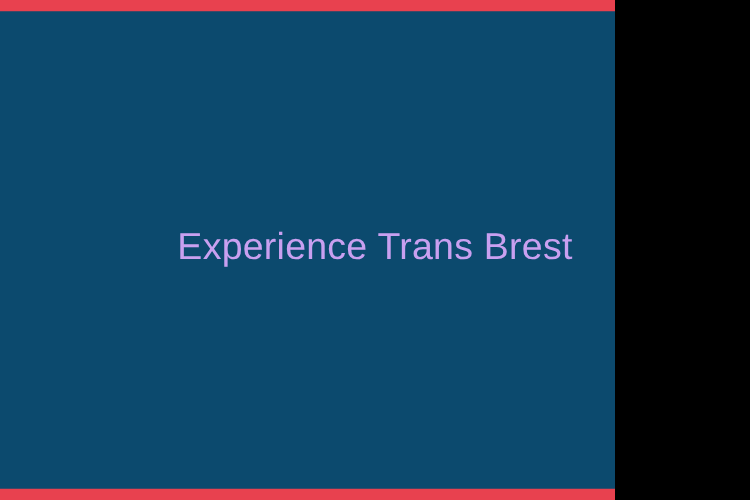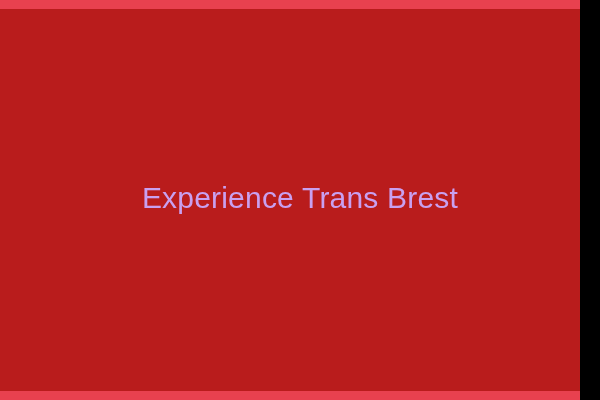--- a/index.html
+++ b/index.html
@@ -54,21 +54,21 @@
     text-align: center;
     white-space: nowrap;
     user-select: none;
     
     transform: translateY(-2px);
   }
 </style>
 </head>
 <body>
 
-<div class="screen" style="width: 580px; height: 400px; background: #b91c1c;">
+<div class="screen" style="width: 492px; height: 400px; background: #0c4a6e;">
 
   <div class="accent-band top" style="background: rgb(232, 65, 79); height: 9px; width: 600px;"></div>
 
   <div class="stage" style="top: 9px; width: 600px; height: 382px;">
     <div class="headline" style="color: rgb(201, 160, 240); font-size: 30px; text-align: center;">Experience Trans Brest</div>
   </div>
 
   <div class="accent-band bottom" style="background: rgb(232, 65, 79); height: 9px; width: 600px;"></div>
 
 </div>

